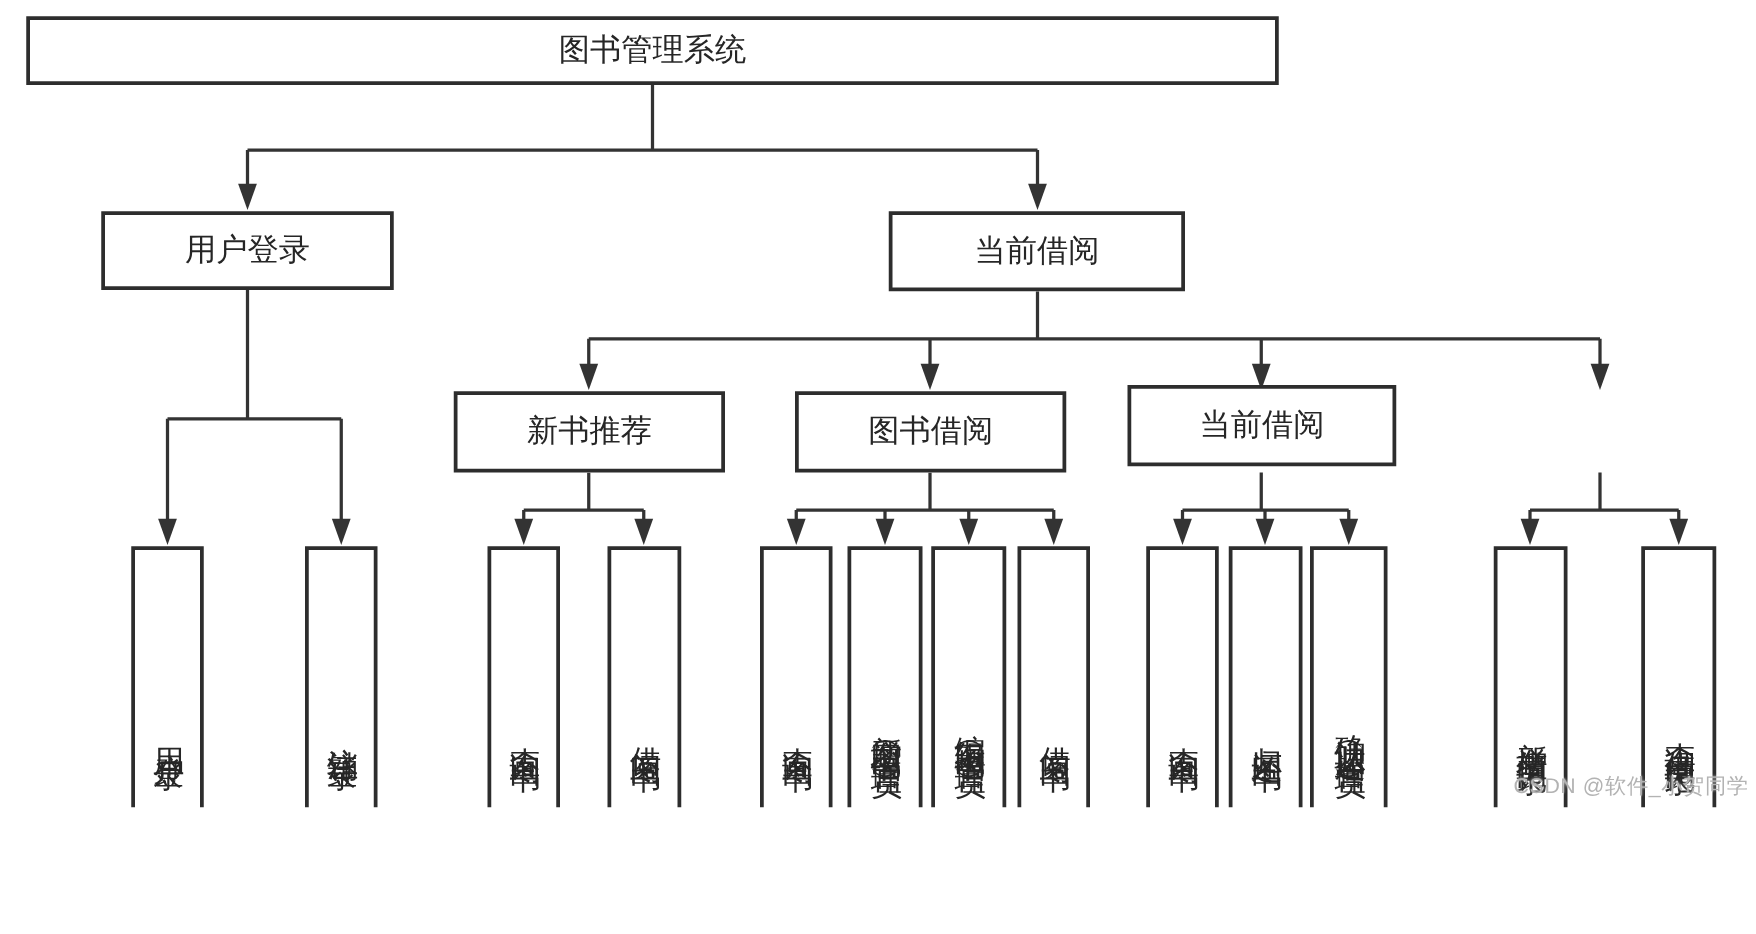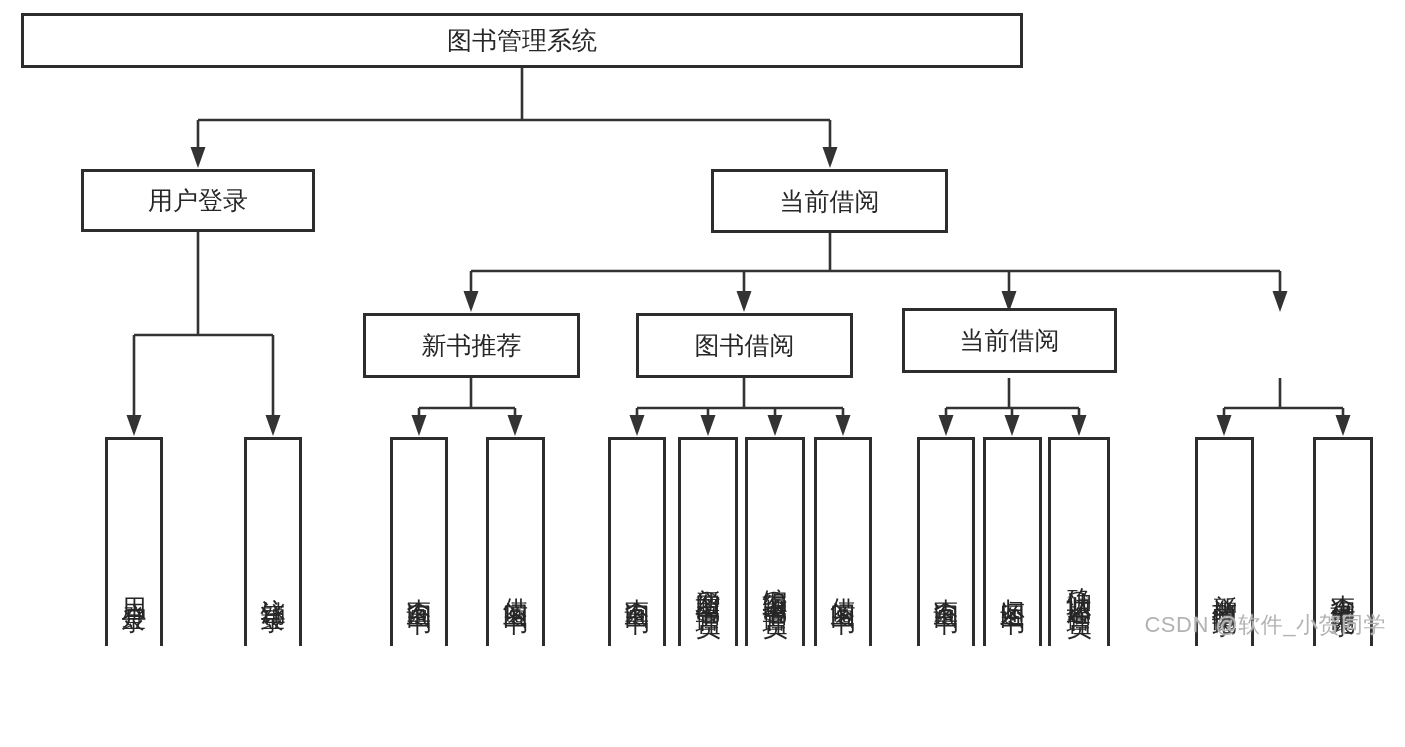--- a/index.html
+++ b/index.html
@@ -47,23 +47,23 @@
     white-space:nowrap;
   }
   .node.v .vtext{
     writing-mode:vertical-rl;
     text-orientation:mixed;
     letter-spacing:4px;
     line-height:1;
   }
   .watermark{
     position:absolute;
-    right:19px;
+    right:6px;
     bottom:6px;
-    font-size:22px;
+    font-size:17px;
     color:var(--watermark);
     letter-spacing:0.5px;
     text-shadow:0 0 2px #ffffff;
     z-index:5;
     margin-top:48px;
   }
 </style>
 </head>
 <body>
 

